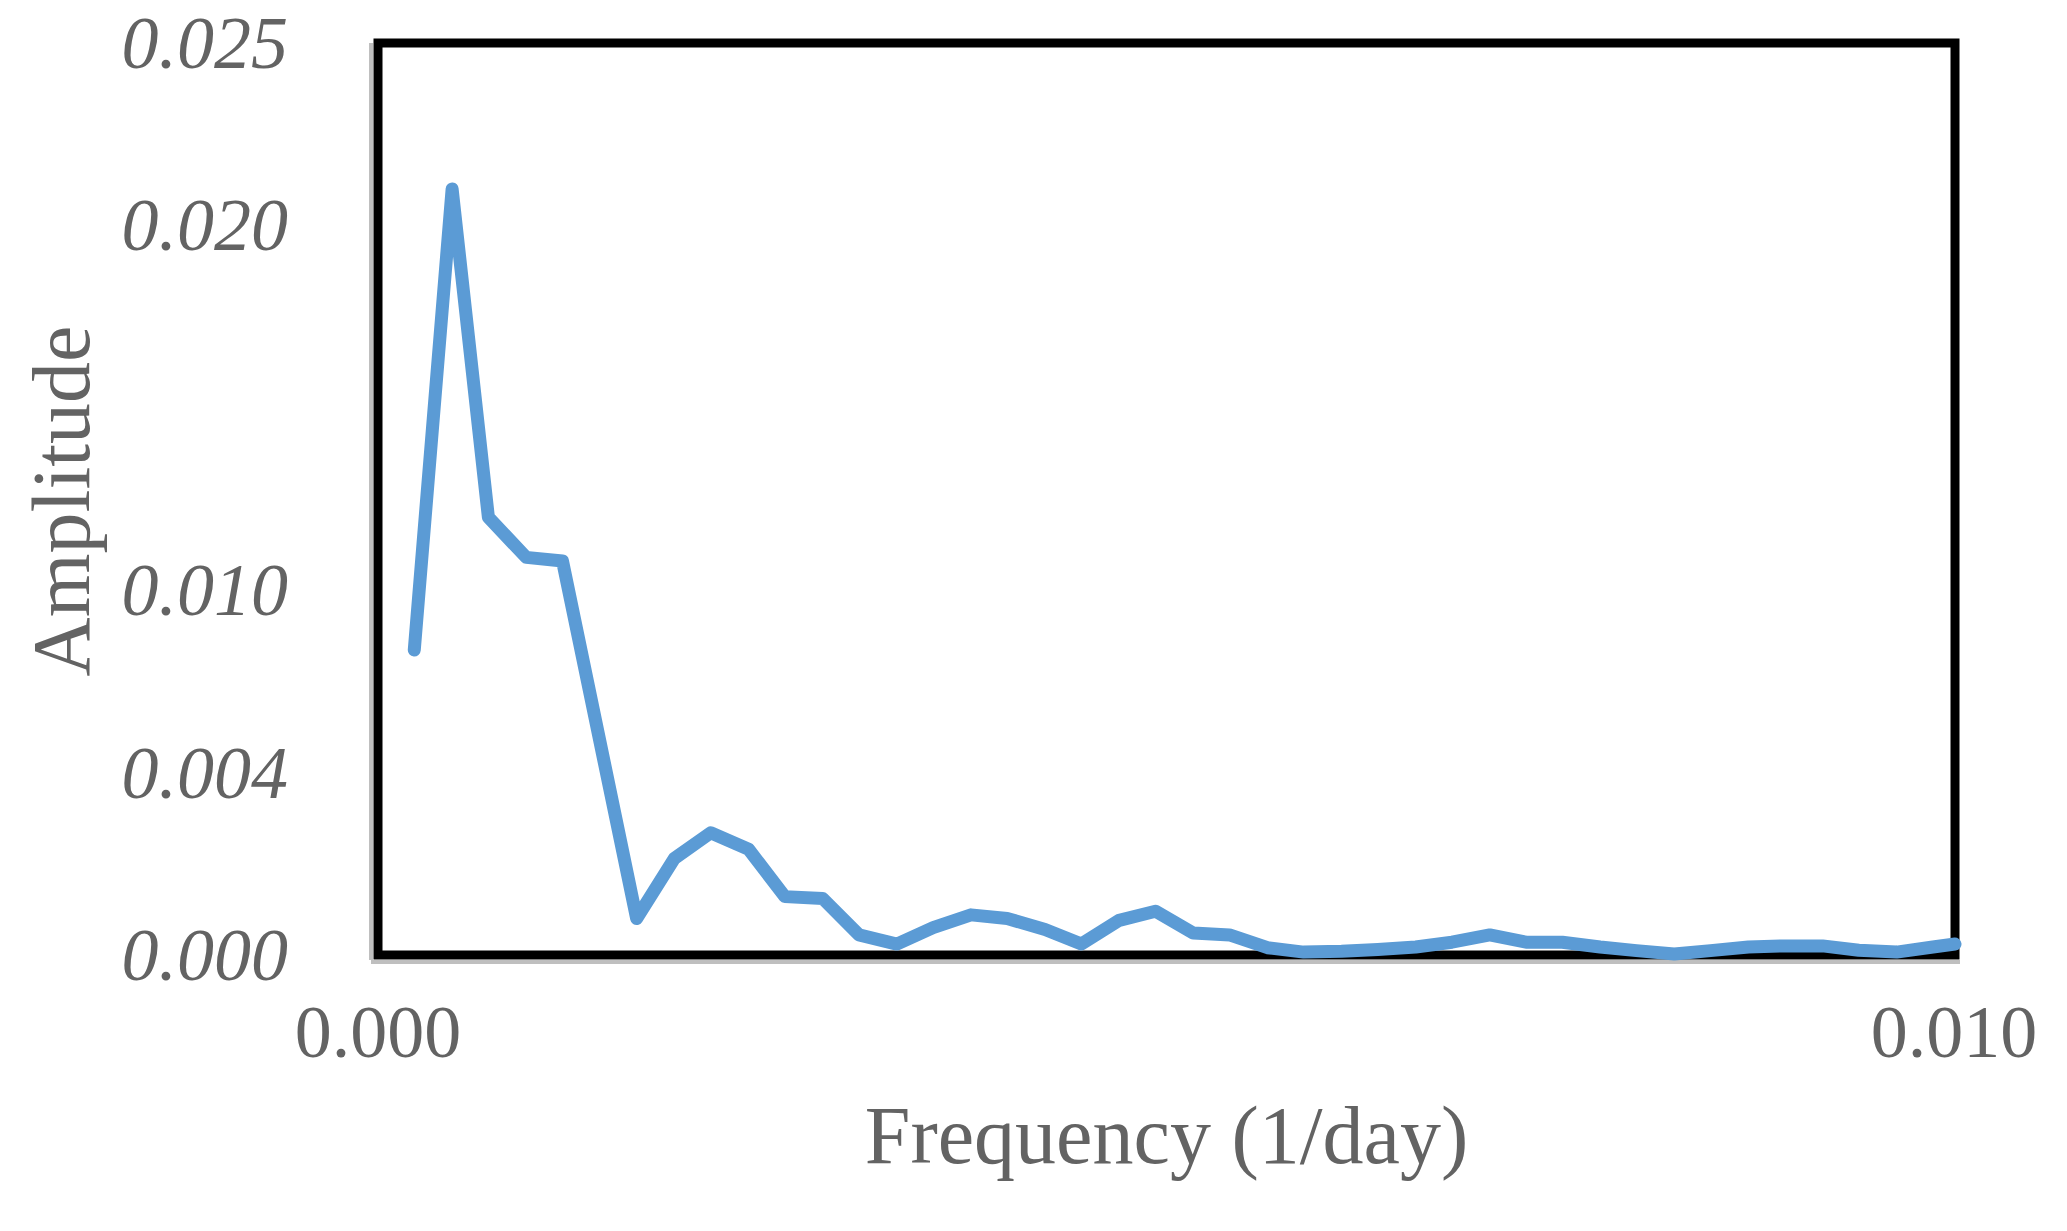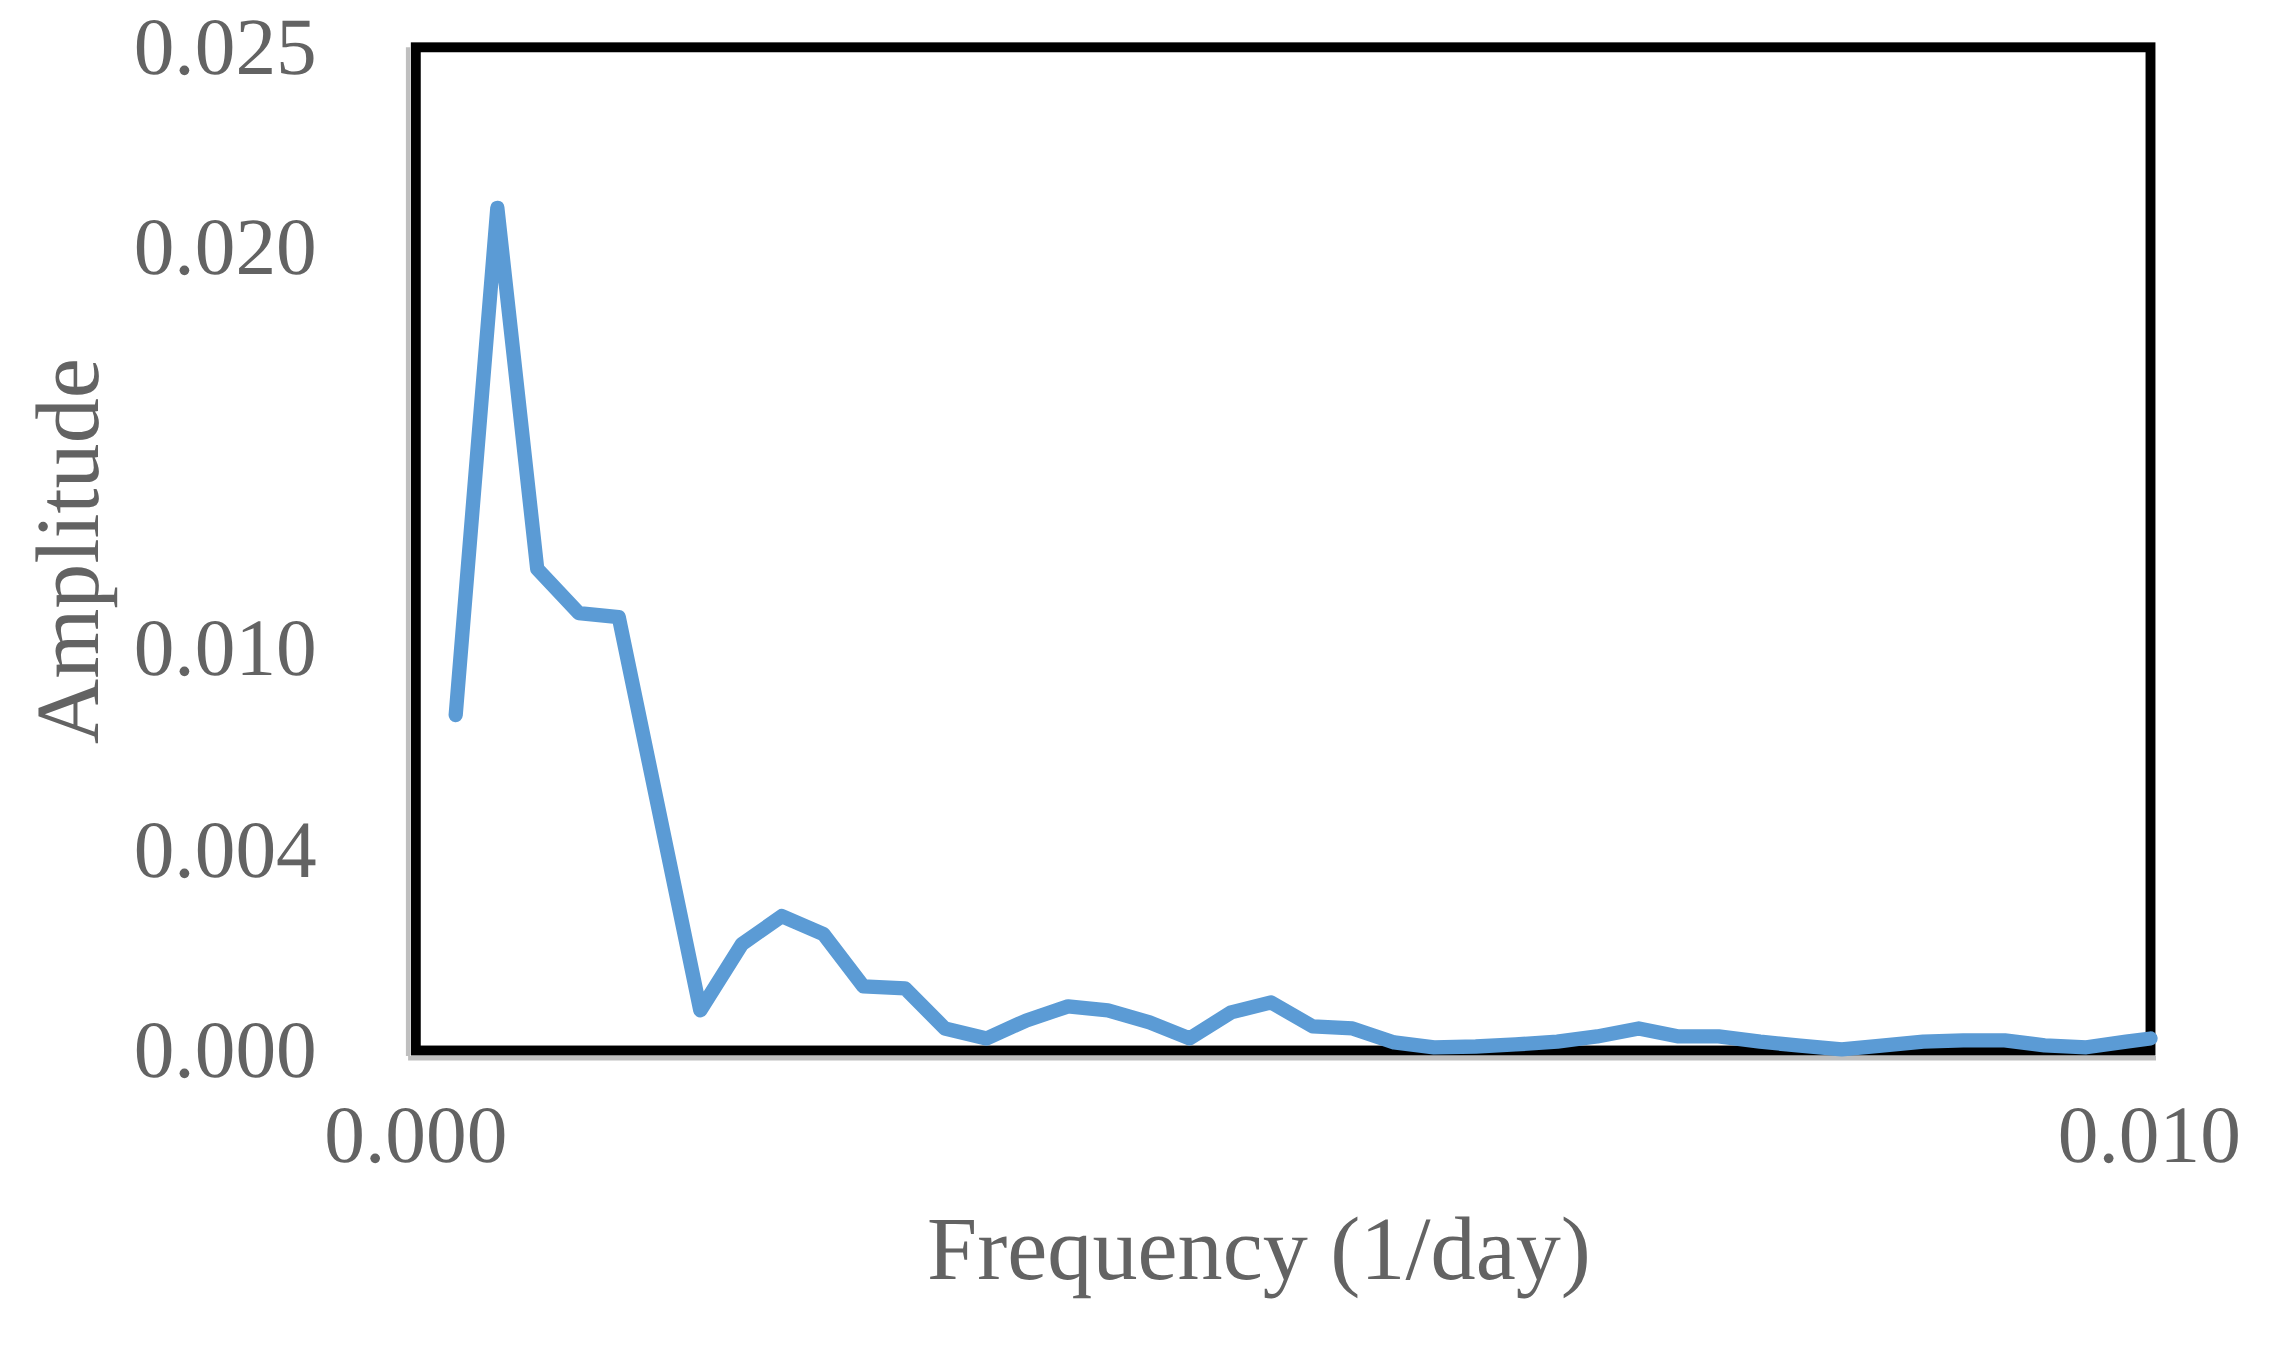--- a/index.html
+++ b/index.html
@@ -22,20 +22,21 @@
   .ytick {
     position: absolute;
     right: 1779px;          
     text-align: right;
     color: #636363;
     font-size: 74px;
     line-height: 1;
     letter-spacing: 0px;
     white-space: nowrap;
     font-family: "Liberation Serif", "DejaVu Serif", serif;
+    font-style: italic;
   }
 
   
   .xtick {
     position: absolute;
     top: 995px;
     color: #636363;
     font-size: 74px;
     line-height: 1;
     white-space: nowrap;
@@ -53,21 +54,21 @@
     color: #636363;
     font-size: 82px;
     line-height: 1;
     transform: rotate(-90deg);
     transform-origin: center center;
     white-space: nowrap;
     font-family: "Liberation Serif", "DejaVu Serif", serif;
   }
   #xlabel {
     position: absolute;
-    left: 356px;
+    left: 378px;
     top: 1095px;
     width: 1577px;
     text-align: center;
     color: #636363;
     font-size: 82px;
     line-height: 1;
     white-space: nowrap;
     font-family: "Liberation Serif", "DejaVu Serif", serif;
   }
 

